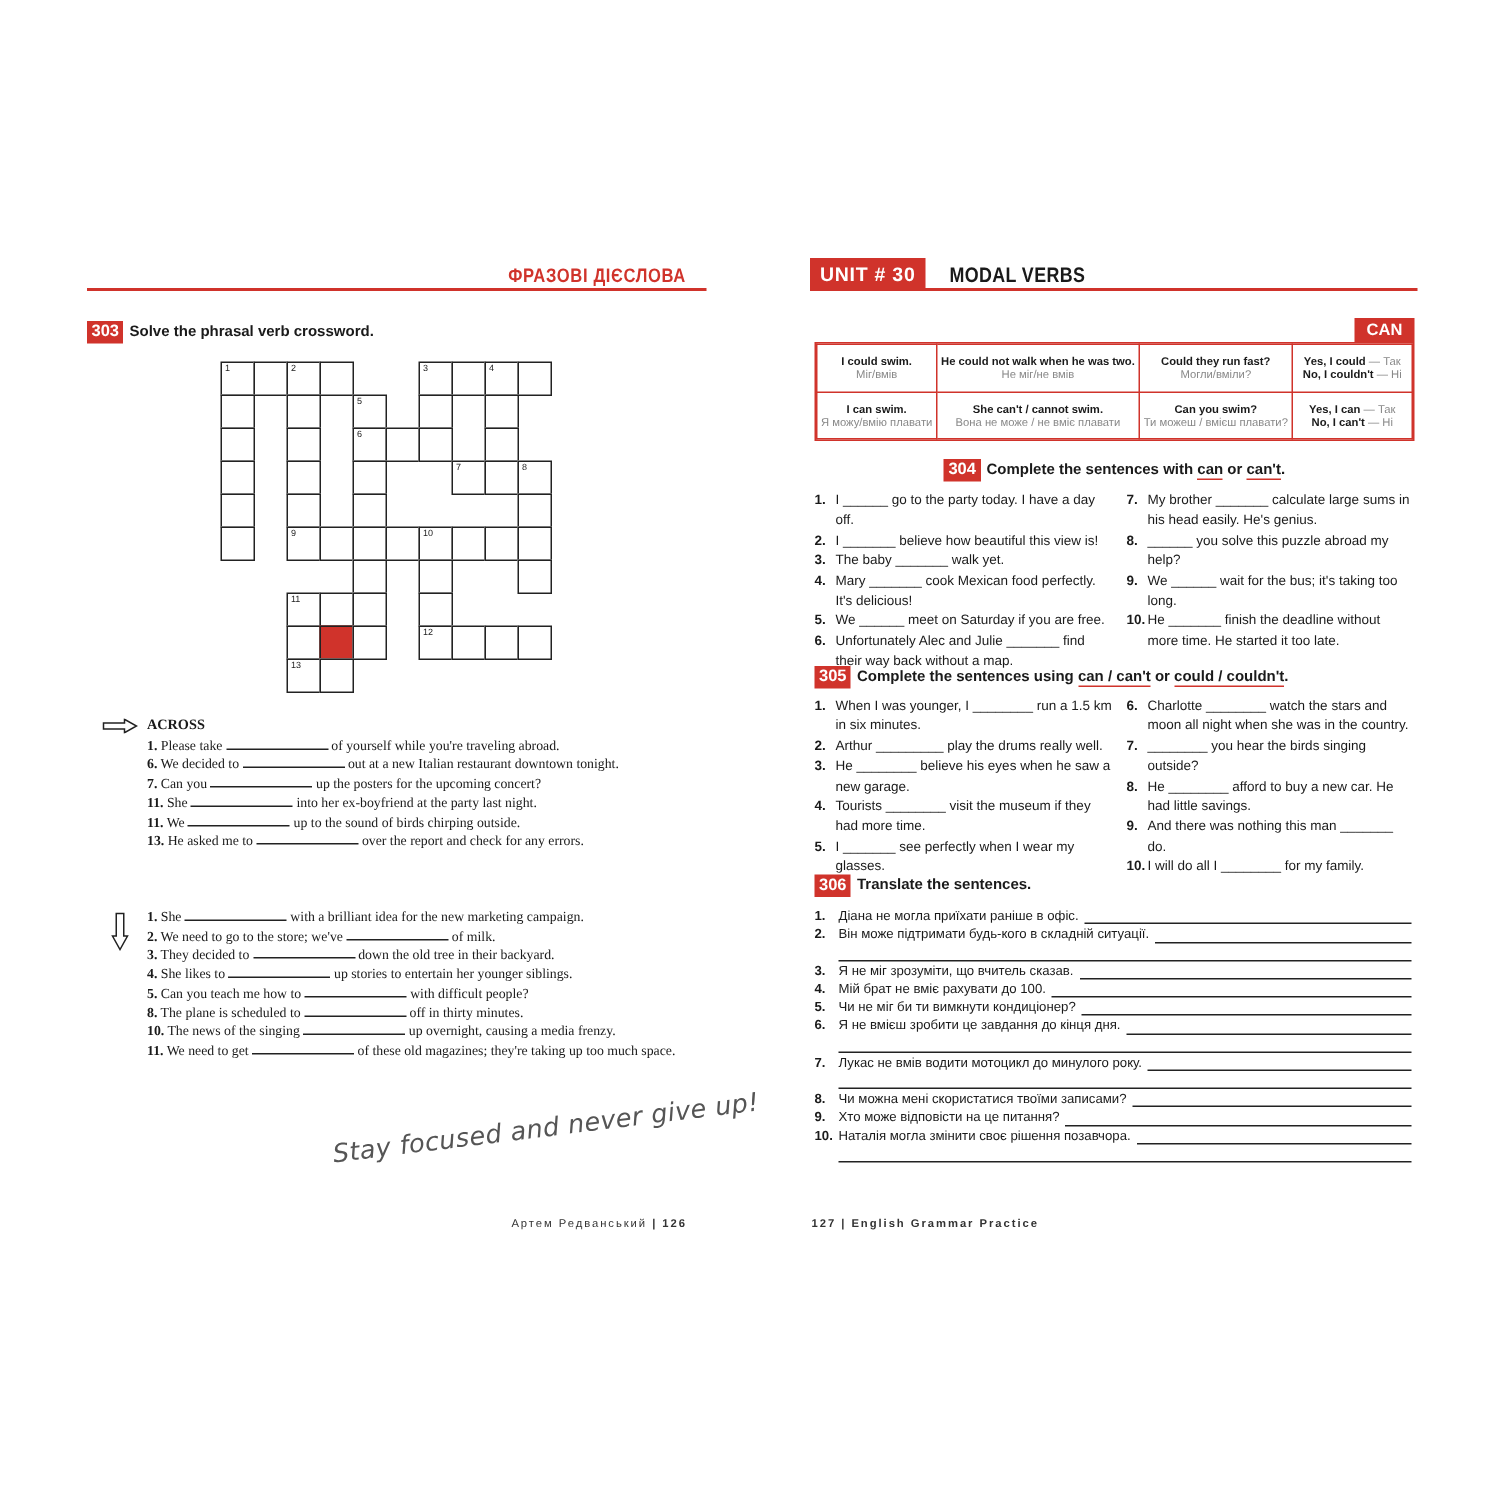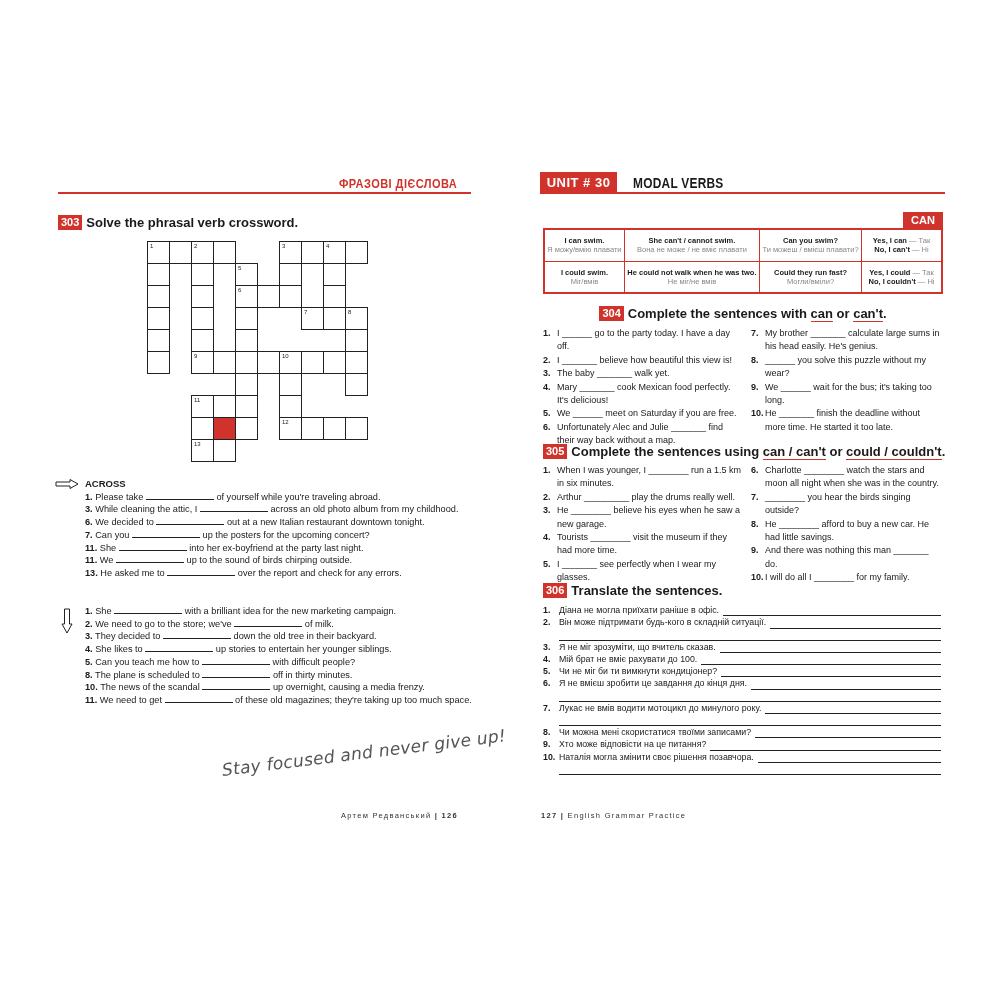--- a/index.html
+++ b/index.html
@@ -1,27 +1,27 @@
 <!DOCTYPE html>
 <html><head>
 <meta charset="utf-8">
 <style>
   * { box-sizing: border-box; margin: 0; padding: 0; }
   body { width: 1000px; height: 1000px; background: #ffffff; position: relative; font-family: "Liberation Sans", sans-serif; color: #1a1a1a; overflow: hidden; }
   .abs { position: absolute; }
   .hdr-left { left: 58px; top: 172px; width: 413px; height: 22px; border-bottom: 2px solid #d0332b; }
   .hdr-left .title { position: absolute; right: 14px; top: 4px; font-weight: bold; font-size: 13px; color: #d0332b; letter-spacing: 0.5px; transform: scaleX(0.85); transform-origin: right; }
   .ex-num { display: inline-block; background: #d0332b; color: #fff; font-weight: bold; font-size: 11px; padding: 1px 3px; line-height: 13px; margin-right: 4px; vertical-align: middle; }
-  .ex-title { font-weight: bold; font-size: 13px; vertical-align: middle; }
+  .ex-title { font-weight: bold; font-size: 10px; vertical-align: middle; }
   .ex-title u { text-decoration: none; border-bottom: 1.5px solid #d0332b; }
   .cw { left: 147px; top: 241px; width: 220px; height: 220px; }
   .cell { position: absolute; width: 23px; height: 23px; border: 1px solid #222; background: #fff; }
   .cell.filled { background: #d0332b; }
   .cell .n { position: absolute; left: 2px; top: 1px; font-size: 6px; color: #222; }
-  .clues { left: 55px; font-size: 9.2px; line-height: 12.7px; }
+  .clues { left: 68px; font-size: 9.2px; line-height: 12.7px; font-family: Liberation Serif, serif; }
   .clues .head { font-weight: bold; font-size: 9.5px; margin-left: 30px; }
   .clues .line { margin-left: 30px; white-space: nowrap; }
   .clues b { font-weight: bold; }
   .blank { display: inline-block; border-bottom: 1px solid #222; height: 9px; vertical-align: baseline; }
   .motto { left: 222px; top: 760px; font-family: "DejaVu Sans", sans-serif; font-style: italic; font-size: 17px; color: #555; transform: rotate(-7deg); transform-origin: left; white-space: nowrap; letter-spacing: 0.3px; }
   .footer { font-size: 7.5px; letter-spacing: 1.3px; font-weight: bold; color: #333; }
   .unit-bar { left: 540px; top: 172px; width: 405px; height: 22px; border-bottom: 2px solid #d0332b; }
   .unit-box { position: absolute; left: 0; top: 0; width: 77px; height: 22px; background: #d0332b; color: #fff; font-weight: bold; font-size: 13px; line-height: 22px; text-align: center; letter-spacing: 0.5px; }
   .unit-title { position: absolute; left: 93px; top: 3px; font-weight: bold; font-size: 14px; color: #1a1a1a; letter-spacing: 0.3px; transform: scaleX(0.85); transform-origin: left; }
   .can-tag { left: 903px; top: 212px; width: 40px; height: 16px; background: #d0332b; color: #fff; font-weight: bold; font-size: 11px; text-align: center; line-height: 16px; }
@@ -138,41 +138,40 @@
     <div class="cell" style="left: 66px; top: 198px;"></div>
   </div>
 
 <div class="abs clues" style="top:478px;">
   <svg class="arrow" width="24" height="10" viewBox="0 0 24 10" style="top:1px;">
     <path d="M1 3 H15 V0.5 L23 5 L15 9.5 V7 H1 Z" fill="none" stroke="#222" stroke-width="1"></path>
   </svg>
   <div class="head">ACROSS</div>
   <div id="across-list">
       <div class="line"><b>1.</b> <span>Please take</span> <span class="blank" style="width: 68px;"></span> <span>of yourself while you're traveling abroad.</span></div>
-      <div class="line"><b>3.</b> <span>While cleaning the attic, I</span> <span class="blank" style="width: 68px;"></span> <span>across an old photo album from my childhood.</span></div>
       <div class="line"><b>6.</b> <span>We decided to</span> <span class="blank" style="width: 68px;"></span> <span>out at a new Italian restaurant downtown tonight.</span></div>
       <div class="line"><b>7.</b> <span>Can you</span> <span class="blank" style="width: 68px;"></span> <span>up the posters for the upcoming concert?</span></div>
       <div class="line"><b>11.</b> <span>She</span> <span class="blank" style="width: 68px;"></span> <span>into her ex-boyfriend at the party last night.</span></div>
       <div class="line"><b>11.</b> <span>We</span> <span class="blank" style="width: 68px;"></span> <span>up to the sound of birds chirping outside.</span></div>
       <div class="line"><b>13.</b> <span>He asked me to</span> <span class="blank" style="width: 68px;"></span> <span>over the report and check for any errors.</span></div>
     </div>
 </div>
 
 <div class="abs clues" style="top:605px;">
   <svg class="arrow" width="12" height="26" viewBox="0 0 12 26" style="left:6px; top:3px;">
     <path d="M3.5 1 H8.5 V16 H11 L6 25 L1 16 H3.5 Z" fill="none" stroke="#222" stroke-width="1"></path>
   </svg>
   <div id="down-list">
       <div class="line"><b>1.</b> <span>She</span> <span class="blank" style="width: 68px;"></span> <span>with a brilliant idea for the new marketing campaign.</span></div>
       <div class="line"><b>2.</b> <span>We need to go to the store; we've</span> <span class="blank" style="width: 68px;"></span> <span>of milk.</span></div>
       <div class="line"><b>3.</b> <span>They decided to</span> <span class="blank" style="width: 68px;"></span> <span>down the old tree in their backyard.</span></div>
       <div class="line"><b>4.</b> <span>She likes to</span> <span class="blank" style="width: 68px;"></span> <span>up stories to entertain her younger siblings.</span></div>
       <div class="line"><b>5.</b> <span>Can you teach me how to</span> <span class="blank" style="width: 68px;"></span> <span>with difficult people?</span></div>
       <div class="line"><b>8.</b> <span>The plane is scheduled to</span> <span class="blank" style="width: 68px;"></span> <span>off in thirty minutes.</span></div>
-      <div class="line"><b>10.</b> <span>The news of the scandal</span> <span class="blank" style="width: 68px;"></span> <span>up overnight, causing a media frenzy.</span></div>
+      <div class="line"><b>10.</b> <span>The news of the singing</span> <span class="blank" style="width: 68px;"></span> <span>up overnight, causing a media frenzy.</span></div>
       <div class="line"><b>11.</b> <span>We need to get</span> <span class="blank" style="width: 68px;"></span> <span>of these old magazines; they're taking up too much space.</span></div>
     </div>
 </div>
 
 <div class="abs motto">Stay focused and never give up!</div>
 
 <div class="abs footer" style="right:542px; top:811px;">
   <span style="font-weight:normal;">Артем Редванський</span>
   <span>|</span>
   <span>126</span>
@@ -182,54 +181,54 @@
   <div class="unit-box">UNIT # 30</div>
   <div class="unit-title">MODAL VERBS</div>
 </div>
 
 <div class="abs can-tag">CAN</div>
 <div class="abs can-table">
   <table>
     <tbody id="ref-tbody">
         <tr>
           <td>
+            <span class="en">I could swim.</span>
+            <span class="ua">Міг/вмів</span>
+          </td>
+          <td>
+            <span class="en">He could not walk when he was two.</span>
+            <span class="ua">Не міг/не вмів</span>
+          </td>
+          <td>
+            <span class="en">Could they run fast?</span>
+            <span class="ua">Могли/вміли?</span>
+          </td>
+          <td style="width: 80px;">
+            <div><b>Yes, I could</b> <span class="gray">— Так</span></div>
+            <div><b>No, I couldn't</b> <span class="gray">— Ні</span></div>
+          </td>
+        </tr>
+        <tr>
+          <td>
             <span class="en">I can swim.</span>
             <span class="ua">Я можу/вмію плавати</span>
           </td>
           <td>
             <span class="en">She can't / cannot swim.</span>
             <span class="ua">Вона не може / не вміє плавати</span>
           </td>
           <td>
             <span class="en">Can you swim?</span>
             <span class="ua">Ти можеш / вмієш плавати?</span>
           </td>
           <td style="width: 80px;">
             <div><b>Yes, I can</b> <span class="gray">— Так</span></div>
             <div><b>No, I can't</b> <span class="gray">— Ні</span></div>
           </td>
         </tr>
-        <tr>
-          <td>
-            <span class="en">I could swim.</span>
-            <span class="ua">Міг/вмів</span>
-          </td>
-          <td>
-            <span class="en">He could not walk when he was two.</span>
-            <span class="ua">Не міг/не вмів</span>
-          </td>
-          <td>
-            <span class="en">Could they run fast?</span>
-            <span class="ua">Могли/вміли?</span>
-          </td>
-          <td style="width: 80px;">
-            <div><b>Yes, I could</b> <span class="gray">— Так</span></div>
-            <div><b>No, I couldn't</b> <span class="gray">— Ні</span></div>
-          </td>
-        </tr>
       </tbody>
   </table>
 </div>
 
 <div class="abs ex-block" style="top:306px;">
   <div style="margin-bottom:6px;text-align:center;">
     <span class="ex-num">304</span><span class="ex-title"><span>Complete the sentences with </span><u>can</u><span> or </span><u>can't</u><span>.</span></span>
   </div>
   <div class="cols">
     <div class="col" id="ex304-left">
@@ -258,21 +257,21 @@
           <span class="txt">Unfortunately Alec and Julie _______ find their way back without a map.</span>
         </div>
       </div>
     <div class="col" id="ex304-right" style="padding-left:8px;">
         <div class="item">
           <span class="num">7.</span>
           <span class="txt">My brother _______ calculate large sums in his head easily. He's genius.</span>
         </div>
         <div class="item">
           <span class="num">8.</span>
-          <span class="txt">______ you solve this puzzle without my wear?</span>
+          <span class="txt">______ you solve this puzzle abroad my help?</span>
         </div>
         <div class="item">
           <span class="num">9.</span>
           <span class="txt">We ______ wait for the bus; it's taking too long.</span>
         </div>
         <div class="item">
           <span class="num">10.</span>
           <span class="txt">He _______ finish the deadline without more time. He started it too late.</span>
         </div>
       </div>
@@ -389,14 +388,14 @@
         <span class="ua">Наталія могла змінити своє рішення позавчора.</span>
         <span class="ln"></span>
       </div>
       <div class="tr-extra"></div>
     </div>
 </div>
 
 <div class="abs footer" style="left:541px; top:811px;">
   <span>127</span>
   <span>|</span>
-  <span style="font-weight:normal;">English Grammar Practice</span>
+  <span style="font-weight:bold;">English Grammar Practice</span>
 </div>
 
 </body></html>

